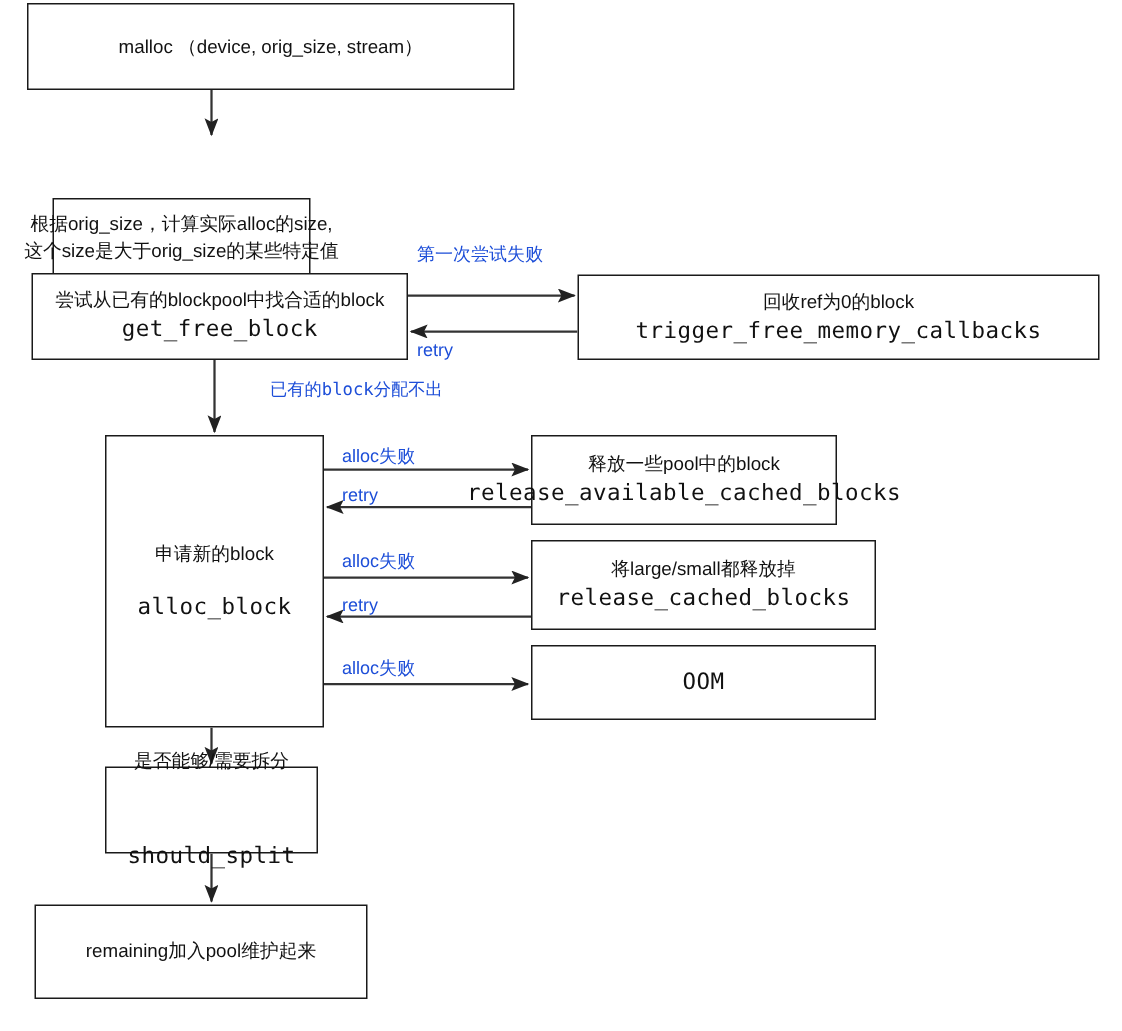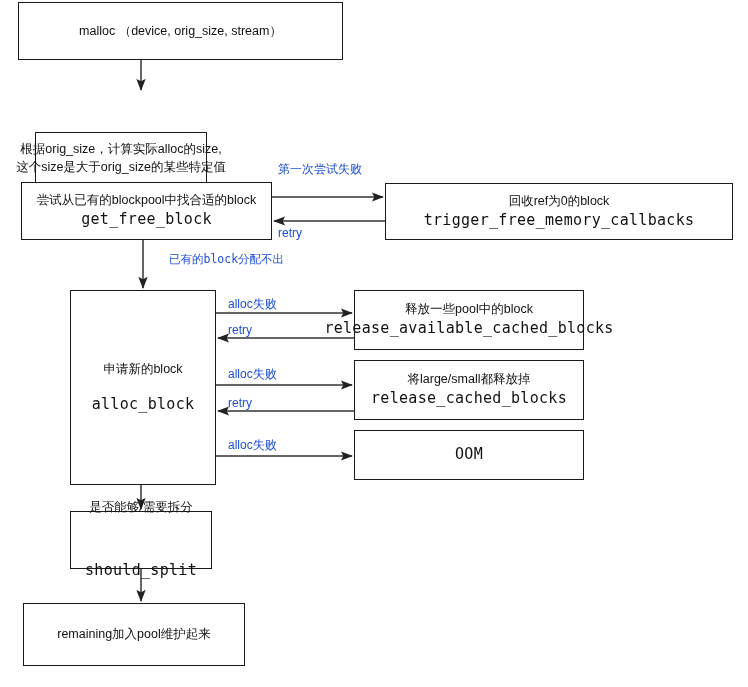--- a/index.html
+++ b/index.html
@@ -104,21 +104,21 @@
         <span class="ln mono">get_free_block</span>
       </div>
       <div class="node" style="left: 385px; top: 183px; width: 348px; height: 57px;">
         <span class="ln cn">回收ref为0的block</span>
         <span class="ln mono">trigger_free_memory_callbacks</span>
       </div>
       <div class="node" style="left: 70px; top: 290px; width: 146px; height: 195px; gap: 16px;">
         <span class="ln cn">申请新的block</span>
         <span class="ln mono">alloc_block</span>
       </div>
-      <div class="node" style="left: 354px; top: 290px; width: 230px; height: 60px;">
+      <div class="node" style="left: 354px; top: 290px; width: 204px; height: 60px;">
         <span class="ln cn">释放一些pool中的block</span>
         <span class="ln mono">release_available_cached_blocks</span>
       </div>
       <div class="node" style="left: 354px; top: 360px; width: 230px; height: 60px;">
         <span class="ln cn">将large/small都释放掉</span>
         <span class="ln mono">release_cached_blocks</span>
       </div>
       <div class="node" style="left: 354px; top: 430px; width: 230px; height: 50px;">
         <span class="ln mono">OOM</span>
       </div>
@@ -126,21 +126,21 @@
         <span class="ln cn">是否能够/需要拆分</span>
         <span class="ln mono">should_split</span>
       </div>
       <div class="node" style="left: 23px; top: 603px; width: 222px; height: 63px;">
         <span class="ln cn">remaining加入pool维护起来</span>
       </div>
     </div>
   <div id="label-layer">
       <div class="edge-label el-cn" style="left: 278px; top: 161px; width: 180px;">第一次尝试失败</div>
       <div class="edge-label el-cn" style="left: 278px; top: 226px; width: 120px;">retry</div>
-      <div class="edge-label el-mono" style="left: 169px; top: 252px; width: 230px;">已有的block分配不出</div>
+      <div class="edge-label el-mono" style="left: 180px; top: 252px; width: 230px;">已有的block分配不出</div>
       <div class="edge-label el-cn" style="left: 228px; top: 296px; width: 130px;">alloc失败</div>
       <div class="edge-label el-cn" style="left: 228px; top: 323px; width: 130px;">retry</div>
       <div class="edge-label el-cn" style="left: 228px; top: 366px; width: 130px;">alloc失败</div>
       <div class="edge-label el-cn" style="left: 228px; top: 396px; width: 130px;">retry</div>
       <div class="edge-label el-cn" style="left: 228px; top: 437px; width: 130px;">alloc失败</div>
     </div>
 
 </div>
 
 </body></html>

